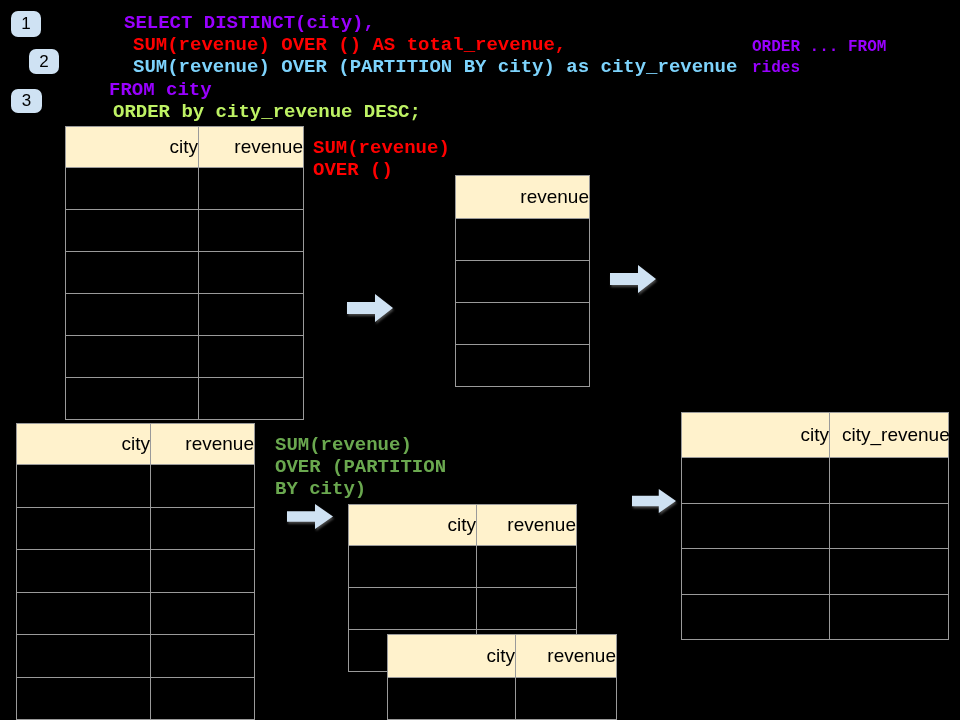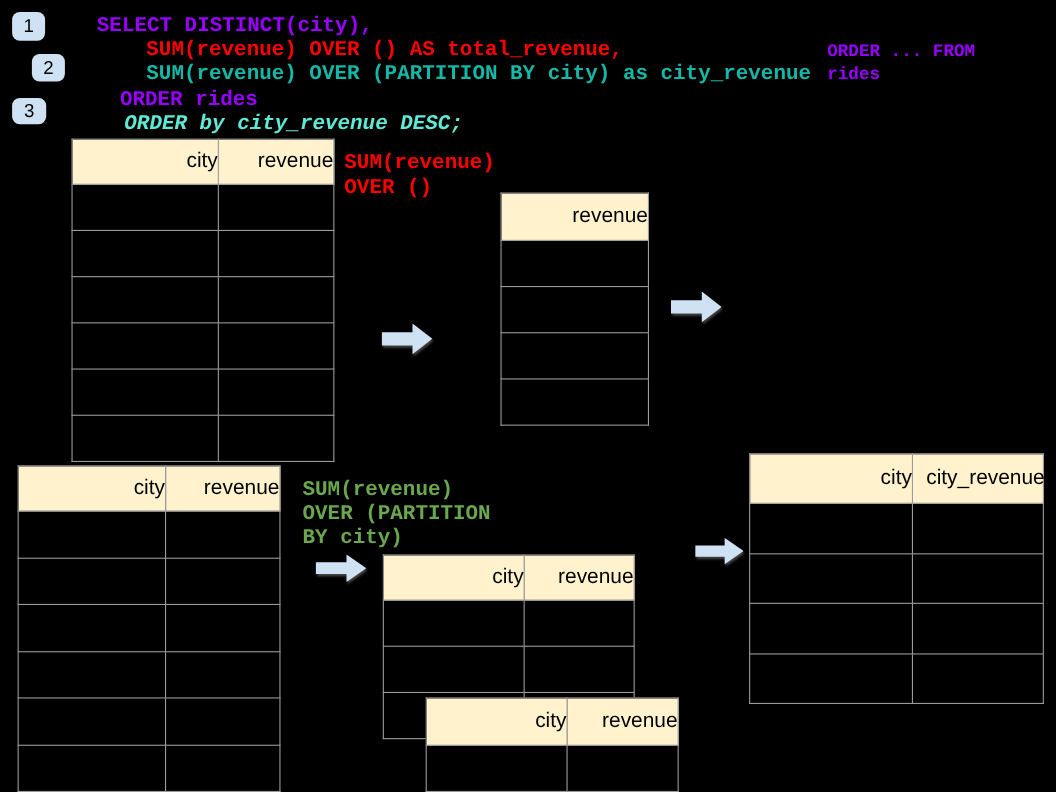--- a/index.html
+++ b/index.html
@@ -72,25 +72,25 @@
   .a3{left:287px;top:504px;width:46px;height:25px;}
   .a4{left:632px;top:489px;width:44px;height:24px;}
 </style>
 </head>
 <body>
 
 <div class="badge b1">1</div>
 <div class="badge b2">2</div>
 <div class="badge b3">3</div>
 
-<div class="code-line l1" style="color: rgb(153, 0, 255);">SELECT DISTINCT(city),</div>
+<div class="code-line l1" style="color: rgb(153, 0, 255); margin-left: 36px;">SELECT DISTINCT(city),</div>
 <div class="code-line l2" style="color: rgb(255, 0, 0);">SUM(revenue) OVER () AS total_revenue,</div>
-<div class="code-line l3" style="color: #14b8a6; text-align: right;">SUM(revenue) OVER (PARTITION BY city) as city_revenue</div>
-<div class="code-line l4" style="color: rgb(153, 0, 255);">ORDER rides</div>
-<div class="code-line l5" style="color: #5eead4; font-style: italic;">ORDER by city_revenue DESC;</div>
+<div class="code-line l3" style="color: #7dd3fc; text-align: right;">SUM(revenue) OVER (PARTITION BY city) as city_revenue</div>
+<div class="code-line l4" style="color: rgb(153, 0, 255);">FROM city</div>
+<div class="code-line l5" style="color: #bef264;">ORDER by city_revenue DESC;</div>
 
 <div class="side-note" style="color: rgb(153, 0, 255);">ORDER ... FROM
 rides</div>
 
 <div class="annotation ann-total" style="color: rgb(255, 0, 0);">SUM(revenue)
 OVER ()</div>
 <div class="annotation ann-partition" style="color: rgb(106, 168, 79);">SUM(revenue)
 OVER (PARTITION
 BY city)</div>
 

